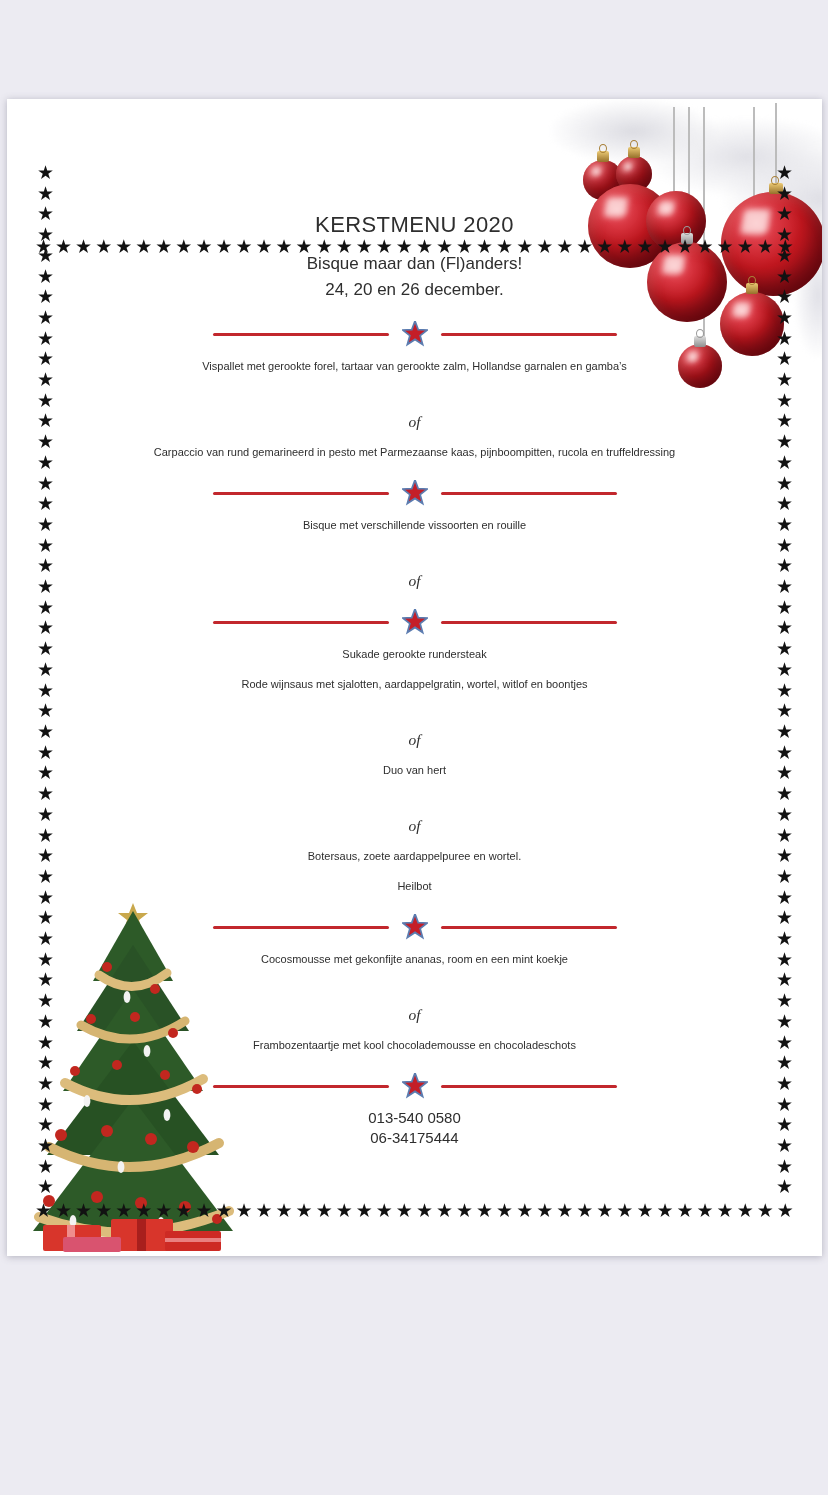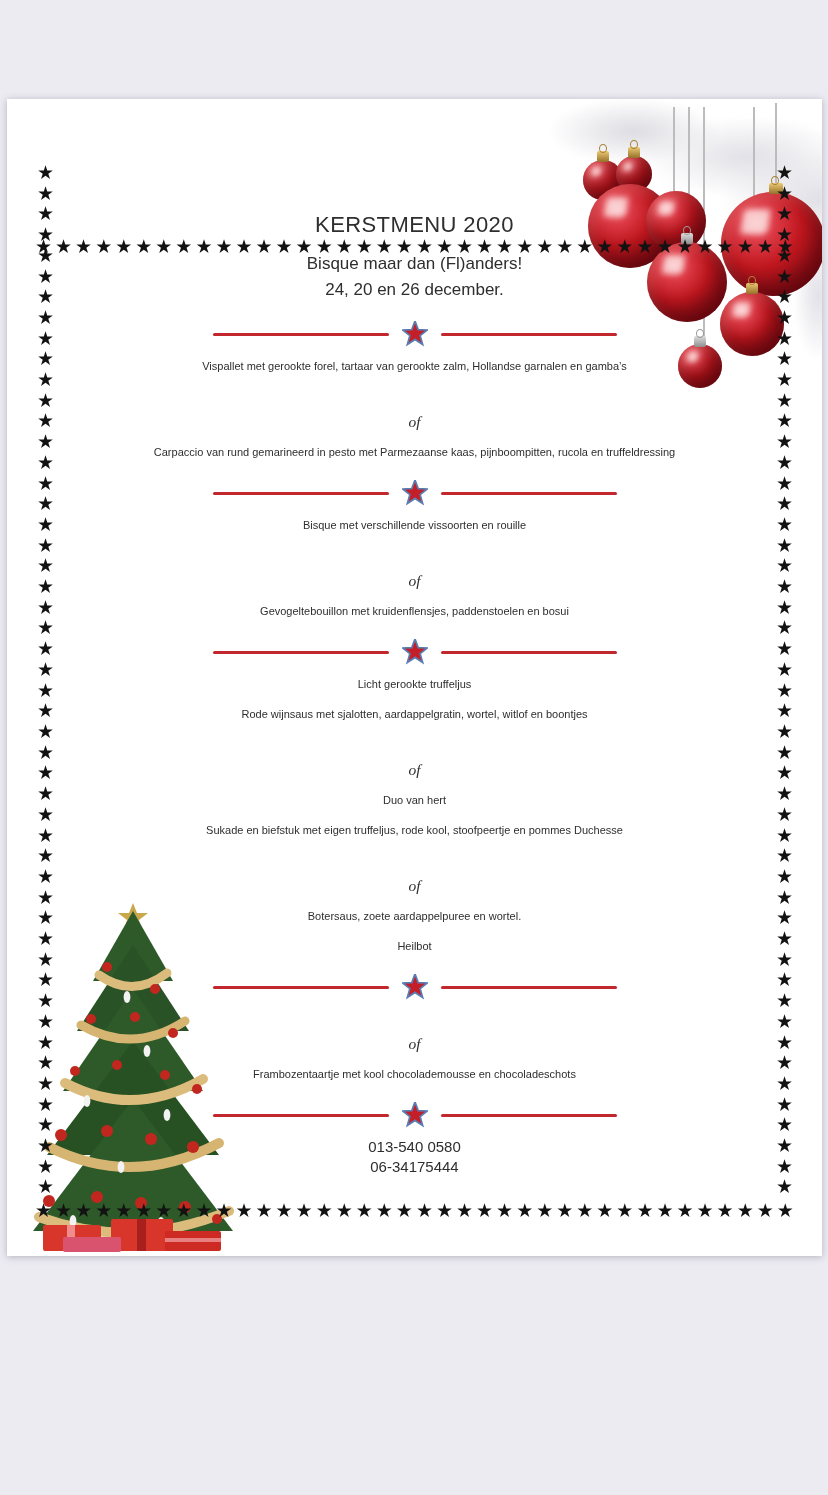--- a/index.html
+++ b/index.html
@@ -363,47 +363,46 @@
     <div class="divider">
       <span class="dline"></span>
       <svg class="dstar" viewBox="0 0 24 24">
           <polygon points="12,0 14.94,7.96 23.41,8.29 16.76,13.55 19.05,21.71 12,17 4.95,21.71 7.24,13.55 0.59,8.29 9.06,7.96"></polygon>
         </svg>
       <span class="dline"></span>
     </div>
 
     <p class="item">Bisque met verschillende vissoorten en rouille</p>
     <p class="or">of</p>
-    <p class="item">Gevogeltebouillon met kruidenflensjes, paddenstoelen en bosui</p>
 
     <div class="divider">
       <span class="dline"></span>
       <svg class="dstar" viewBox="0 0 24 24">
           <polygon points="12,0 14.94,7.96 23.41,8.29 16.76,13.55 19.05,21.71 12,17 4.95,21.71 7.24,13.55 0.59,8.29 9.06,7.96"></polygon>
         </svg>
       <span class="dline"></span>
     </div>
 
-    <p class="item">Licht gerookte truffeljus</p>
+    <p class="item">Sukade gerookte rundersteak</p>
     <p class="item">Rode wijnsaus met sjalotten, aardappelgratin, wortel, witlof en boontjes</p>
     <p class="or">of</p>
     <p class="item">Duo van hert</p>
-    <p class="item">Sukade en biefstuk met eigen truffeljus, rode kool, stoofpeertje en pommes Duchesse</p>
     <p class="or">of</p>
     <p class="item">Botersaus, zoete aardappelpuree en wortel.</p>
     <p class="item">Heilbot</p>
 
     <div class="divider">
       <span class="dline"></span>
       <svg class="dstar" viewBox="0 0 24 24">
           <polygon points="12,0 14.94,7.96 23.41,8.29 16.76,13.55 19.05,21.71 12,17 4.95,21.71 7.24,13.55 0.59,8.29 9.06,7.96"></polygon>
         </svg>
       <span class="dline"></span>
     </div>
 
+    <p class="item">Cocosmousse met gekonfijte ananas, room en een mint koekje</p>
     <p class="or">of</p>
     <p class="item">Frambozentaartje met kool chocolademousse en chocoladeschots</p>
 
     <div class="divider">
       <span class="dline"></span>
       <svg class="dstar" viewBox="0 0 24 24">
           <polygon points="12,0 14.94,7.96 23.41,8.29 16.76,13.55 19.05,21.71 12,17 4.95,21.71 7.24,13.55 0.59,8.29 9.06,7.96"></polygon>
         </svg>
       <span class="dline"></span>
     </div>

